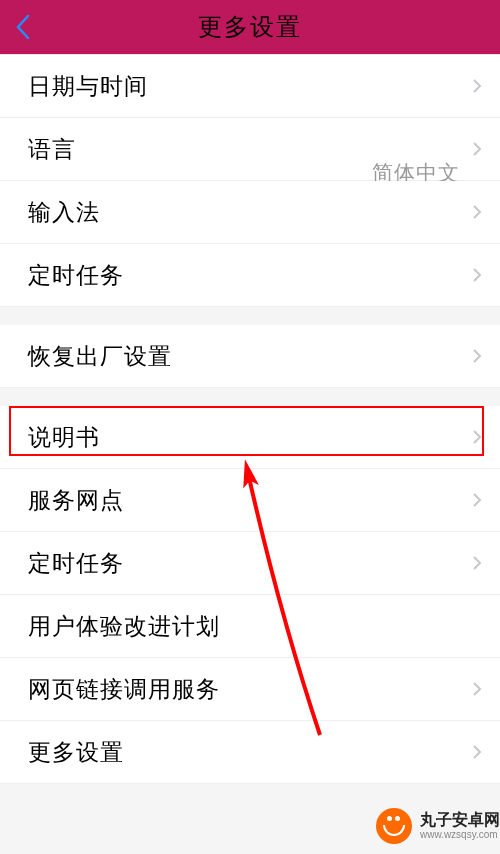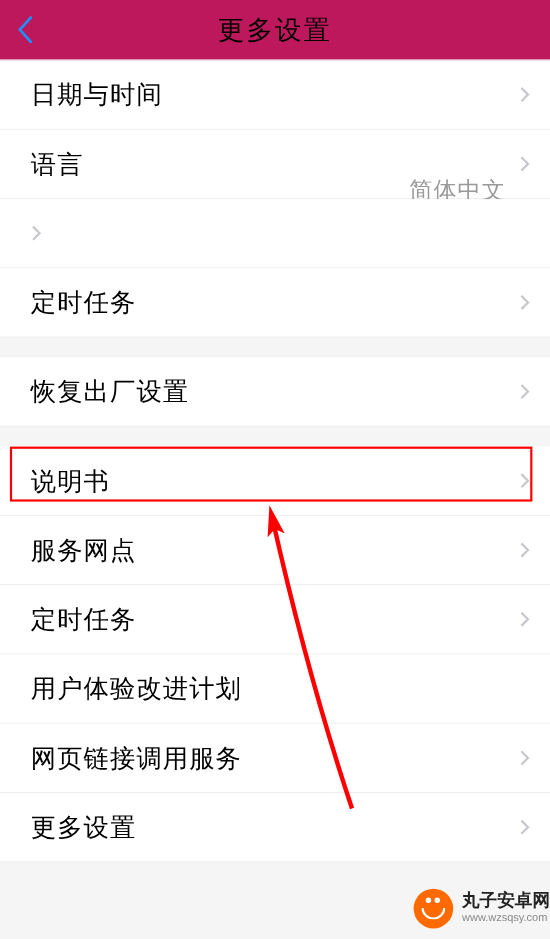--- a/index.html
+++ b/index.html
@@ -175,20 +175,21 @@
     <span class="item-label">语言</span>
     <div class="item-right">
       <span class="item-value">简体中文</span>
       <svg class="chevron" viewBox="0 0 10 16">
           <polyline points="2,2 8,8 2,14" fill="none" stroke="#c7c7cc" stroke-width="2"></polyline>
         </svg>
     </div>
   </div>
 
   <div class="item">
+    <span class="item-label">输入法</span>
     <div class="item-right">
       <svg class="chevron" viewBox="0 0 10 16">
           <polyline points="2,2 8,8 2,14" fill="none" stroke="#c7c7cc" stroke-width="2"></polyline>
         </svg>
     </div>
   </div>
 
   <div class="item">
     <span class="item-label">定时任务</span>
     <div class="item-right">

